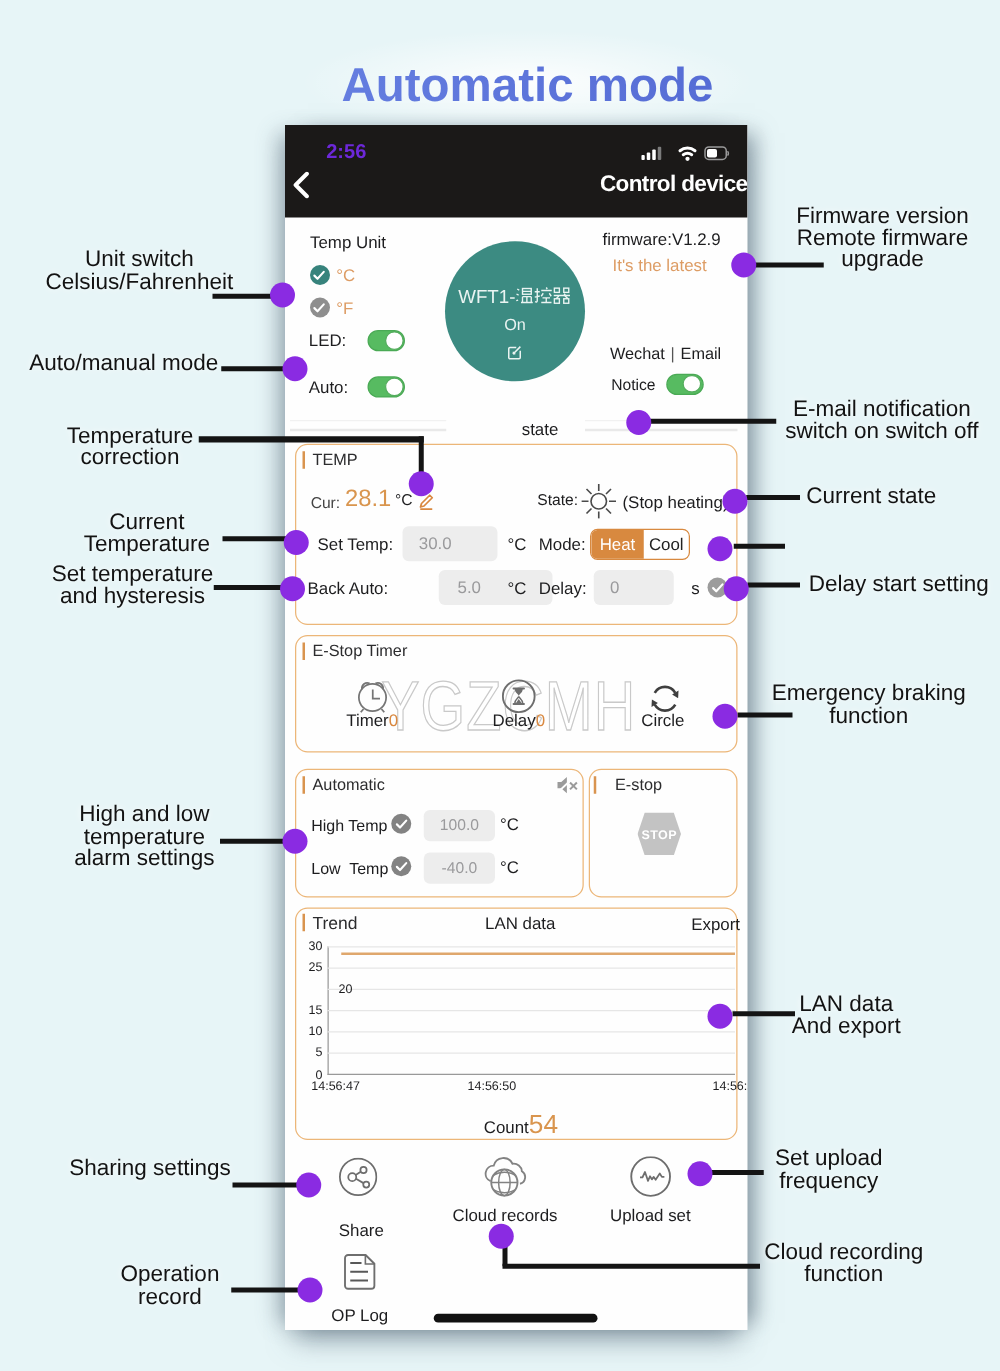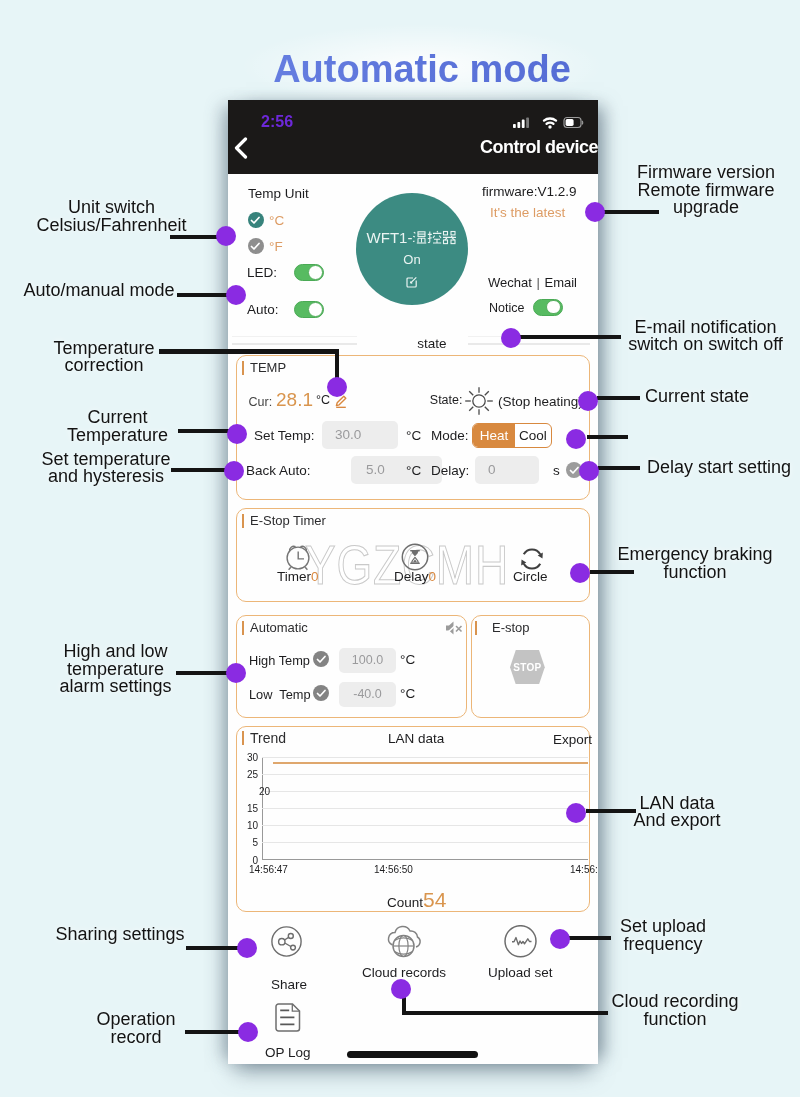--- a/index.html
+++ b/index.html
@@ -231,21 +231,21 @@
     <div style="position:absolute; left:34px; top:656.7px; width:326px; height:103px; border-left:1px solid #999; border-bottom:1px solid #999;"></div>
     <div style="position:absolute; left:34px; top:673.8px; width:326px; height:1px; background:#e6e6e6;"></div>
     <div style="position:absolute; left:34px; top:690.9px; width:326px; height:1px; background:#e6e6e6;"></div>
     <div style="position:absolute; left:34px; top:708px; width:326px; height:1px; background:#e6e6e6;"></div>
     <div style="position:absolute; left:34px; top:725.1px; width:326px; height:1px; background:#e6e6e6;"></div>
     <div style="position:absolute; left:34px; top:742.2px; width:326px; height:1px; background:#e6e6e6;"></div>
     <div style="position:absolute; left:34px; top:656.7px; width:326px; height:1px; background:#e6e6e6;"></div>
     <div style="position:absolute; left:44.5px; top:662.2px; width:315px; height:1.4px; background:#dfa76d;"></div>
     <div class="t" style="left:0px; top:652px; width:30px; text-align:right; font-size:10px;">30</div>
     <div class="t" style="left:0px; top:669px; width:30px; text-align:right; font-size:10px;">25</div>
-    <div class="t" style="left:12px; top:686px; width:30px; text-align:right; font-size:10px;">20</div>
+    <div class="t" style="left:0px; top:686px; width:54px; text-align:right; font-size:10px;">20</div>
     <div class="t" style="left:0px; top:703px; width:30px; text-align:right; font-size:10px;padding-left:12px;">15</div>
     <div class="t" style="left:0px; top:720px; width:30px; text-align:right; font-size:10px;">10</div>
     <div class="t" style="left:0px; top:737px; width:30px; text-align:right; font-size:10px;">5</div>
     <div class="t" style="left:0px; top:754.5px; width:30px; text-align:right; font-size:10px;">0</div>
     <div class="t" style="left:21px; top:764px; font-size:10px;">14:56:47</div>
     <div class="t" style="left:146px; top:764px; font-size:10px;">14:56:50</div>
     <div class="t" style="left:342px; top:764px; font-size:10px;">14:56:5</div>
     <div class="t" style="left:159px; top:788px;">Count<span style="font-size:21px; color:#d9954e;">54</span></div>
 
     <svg style="position:absolute; left:43px; top:825.7px;" width="31" height="31" viewBox="0 0 31 31">

